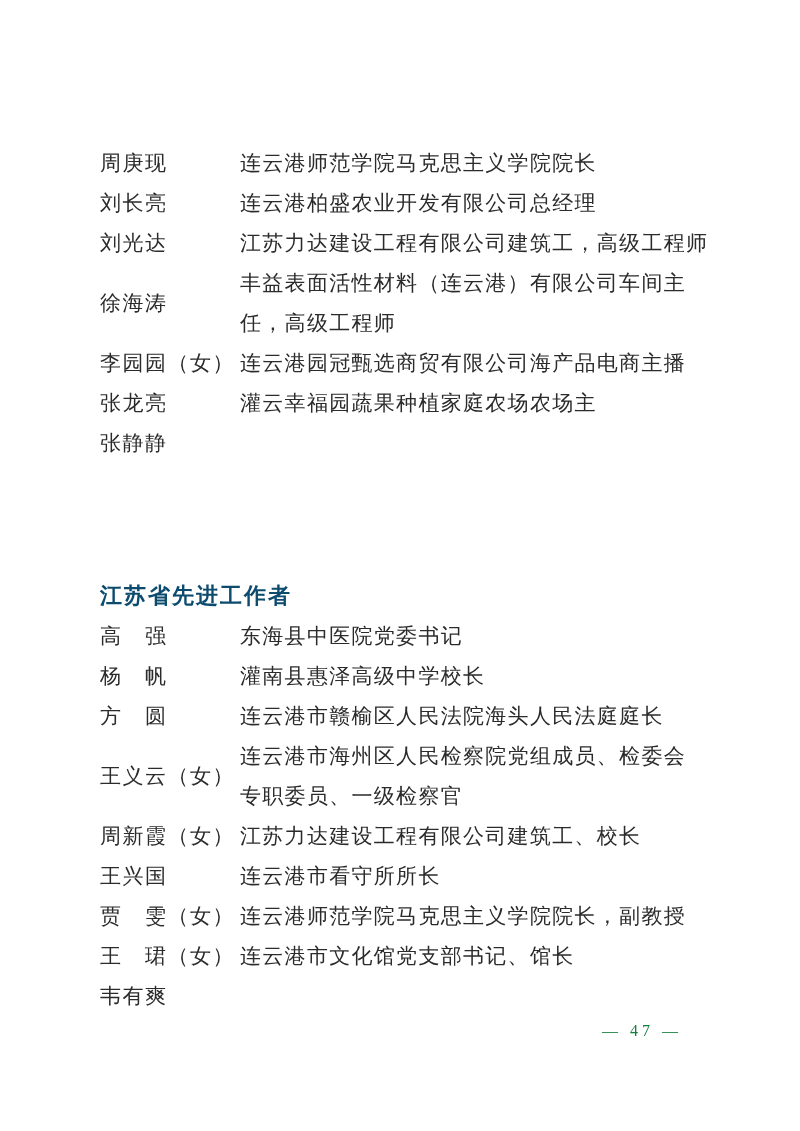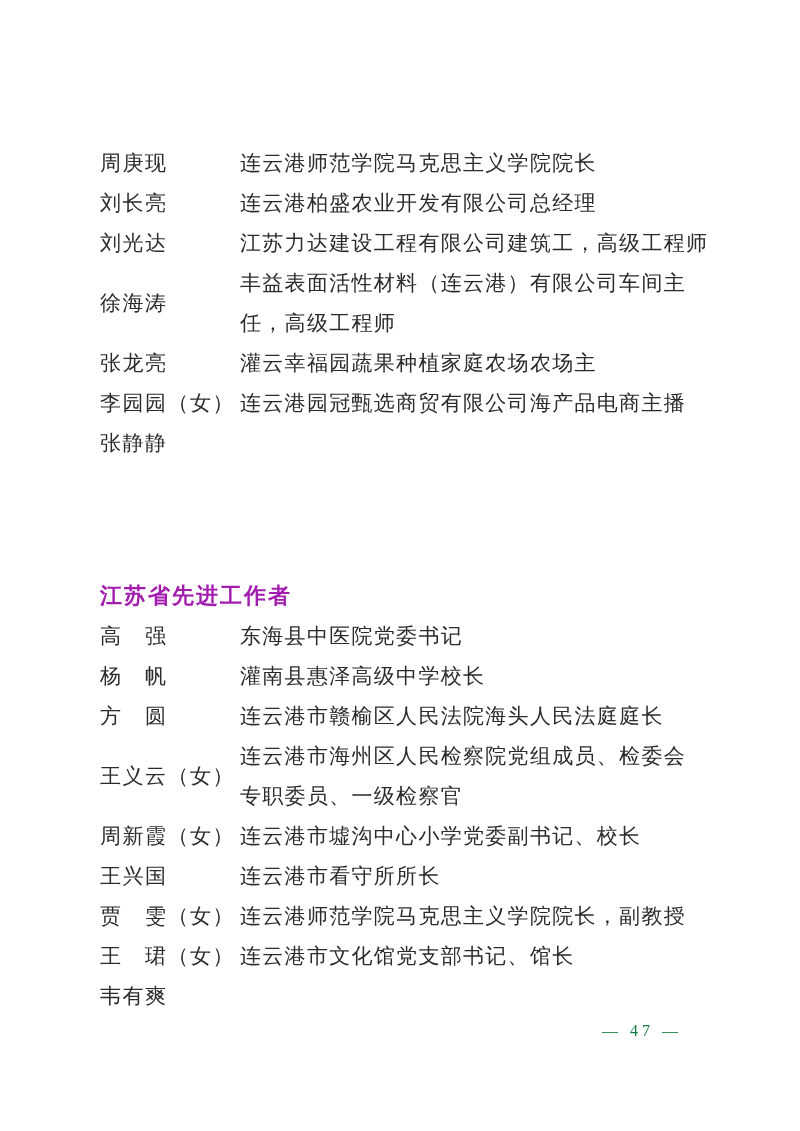--- a/index.html
+++ b/index.html
@@ -49,21 +49,21 @@
   }
   .heading {
     position: absolute;
     left: 100px;
     top: 576px;
     font-family: "Liberation Sans", "DejaVu Sans", sans-serif;
     font-weight: bold;
     font-size: 22px;
     line-height: 40px;
     letter-spacing: 2px;
-    color: #a21caf;
+    color: #0c4a6e;
     white-space: nowrap;
   }
   .footer {
     position: absolute;
     top: 1020px;
     right: 118px;
     font-size: 16px;
     line-height: 22px;
     letter-spacing: 4px;
     color: #15803d;
@@ -87,26 +87,26 @@
     <div class="row">
       <div class="name">刘光达</div>
       <div class="desc">江苏力达建设工程有限公司建筑工，高级工程师</div>
     </div>
     <div class="row">
       <div class="name">徐海涛</div>
       <div class="desc">丰益表面活性材料（连云港）有限公司车间主
 任，高级工程师</div>
     </div>
     <div class="row">
+      <div class="name">李园园（女）</div>
+      <div class="desc">连云港园冠甄选商贸有限公司海产品电商主播</div>
+    </div>
+    <div class="row">
       <div class="name">张龙亮</div>
       <div class="desc">灌云幸福园蔬果种植家庭农场农场主</div>
-    </div>
-    <div class="row">
-      <div class="name">李园园（女）</div>
-      <div class="desc">连云港园冠甄选商贸有限公司海产品电商主播</div>
     </div>
     <div class="row">
       <div class="name">张静静</div>
     </div>
     <div class="row">
     </div>
   </div>
 
   <div class="heading">江苏省先进工作者</div>
 
@@ -123,21 +123,21 @@
       <div class="name">方　圆</div>
       <div class="desc">连云港市赣榆区人民法院海头人民法庭庭长</div>
     </div>
     <div class="row">
       <div class="name">王义云（女）</div>
       <div class="desc">连云港市海州区人民检察院党组成员、检委会
 专职委员、一级检察官</div>
     </div>
     <div class="row">
       <div class="name">周新霞（女）</div>
-      <div class="desc">连云港市墟沟中心小学党委副书记、校长</div>
+      <div class="desc">江苏力达建设工程有限公司建筑工、校长</div>
     </div>
     <div class="row">
       <div class="name">王兴国</div>
       <div class="desc">连云港市看守所所长</div>
     </div>
     <div class="row">
       <div class="name">贾　雯（女）</div>
       <div class="desc">连云港师范学院马克思主义学院院长，副教授</div>
     </div>
     <div class="row">

